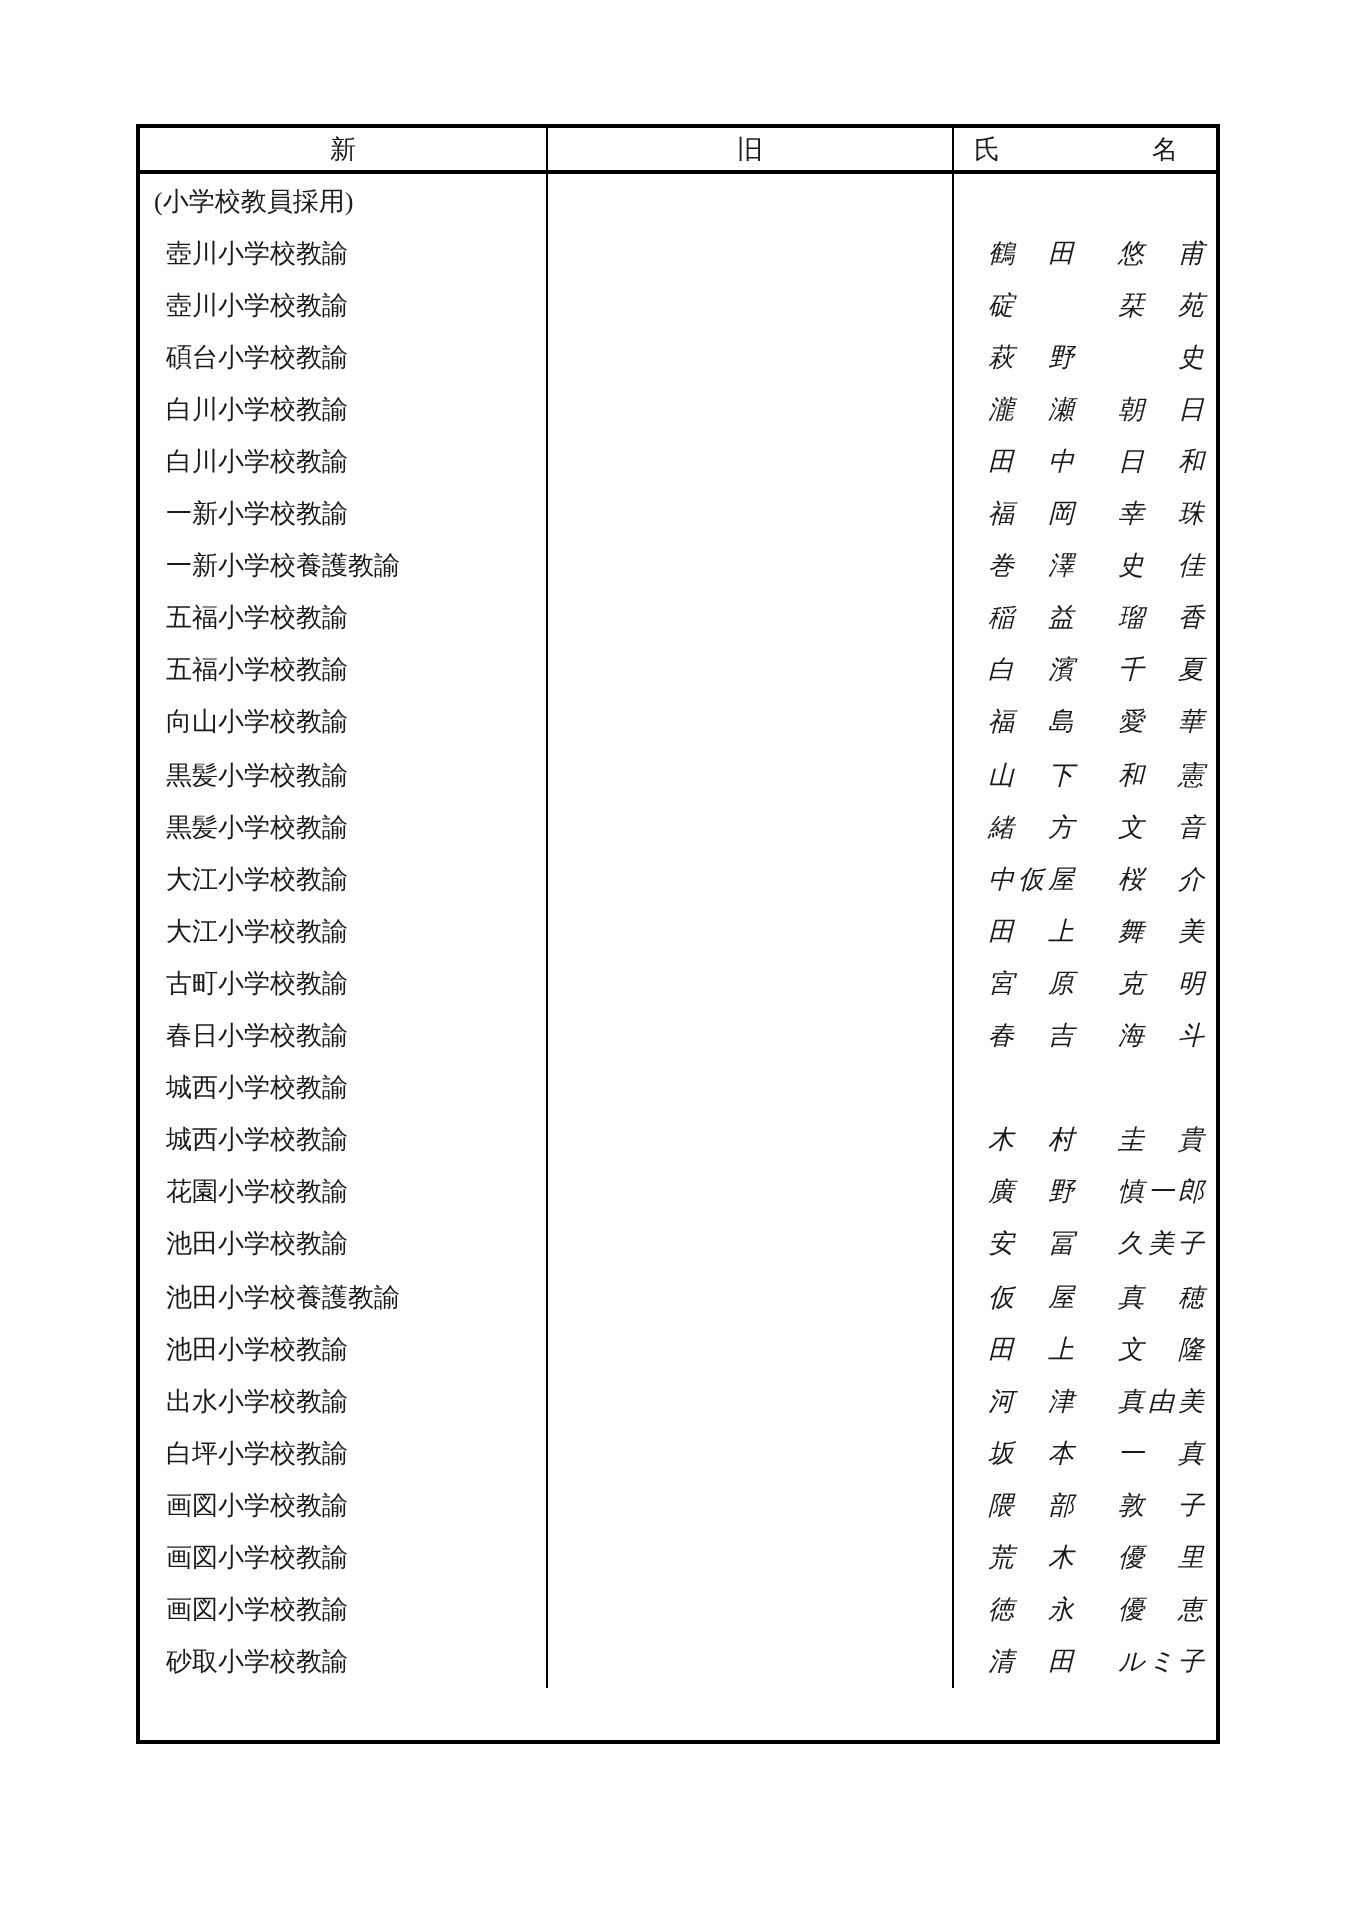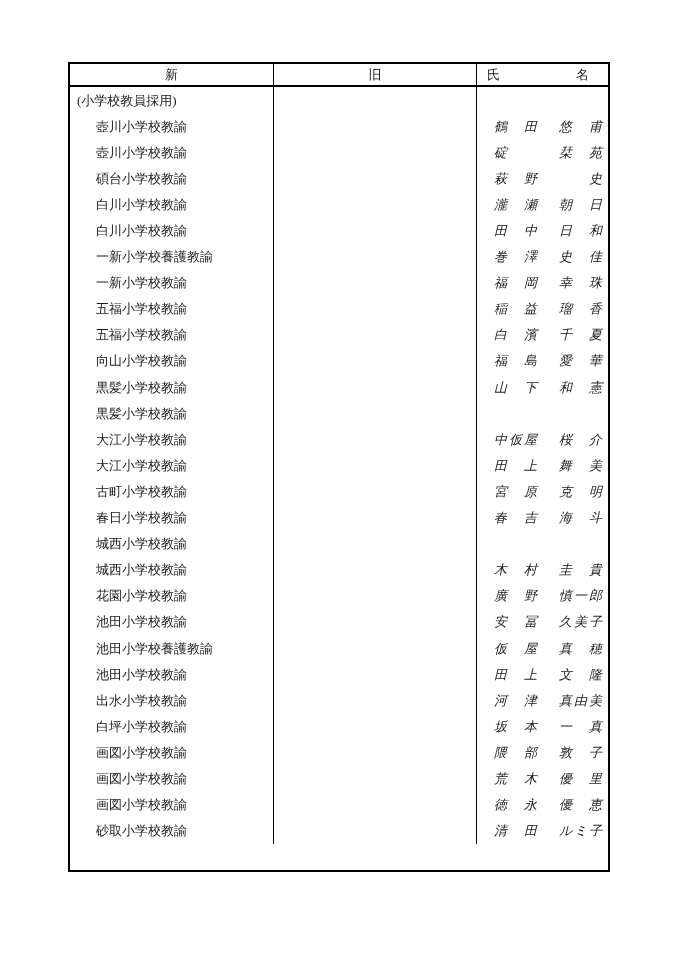--- a/index.html
+++ b/index.html
@@ -54,21 +54,21 @@
   .col-new  { width: 204px; border-right: 1px solid #000; }
   .col-old  { width: 203px; border-right: 1px solid #000; }
   .col-name { flex: 1; }
   .header-row .col-new,
   .header-row .col-old { justify-content: center; }
   .name-header {
     justify-content: space-between;
     padding-left: 10px;
     padding-right: 19px;
   }
-  .cell-school { padding-left: 26px; }
+  .cell-school { padding-left: 13px; }
   .cell-category { padding-left: 7px; }
   .col-name.cell-name { padding-left: 17px; }
   .fam, .giv {
     display: inline-block;
     width: 43px;
     text-align: justify;
     text-align-last: justify;
     white-space: nowrap;
     font-style: italic;
   }
@@ -137,38 +137,38 @@
   <div class="row">
     <div class="cell col-new cell-school">白川小学校教諭</div>
     <div class="cell col-old"></div>
     <div class="cell col-name cell-name">
       <span class="fam">田中</span>
       <span class="giv">日和</span>
     </div>
   </div>
 
   <div class="row">
+    <div class="cell col-new cell-school">一新小学校教諭</div>
+    <div class="cell col-old"></div>
+    <div class="cell col-name cell-name">
+      <span class="fam">福岡</span>
+      <span class="giv">幸珠</span>
+    </div>
+  </div>
+
+  <div class="row">
     <div class="cell col-new cell-school">一新小学校養護教諭</div>
     <div class="cell col-old"></div>
     <div class="cell col-name cell-name">
       <span class="fam">巻澤</span>
       <span class="giv">史佳</span>
     </div>
   </div>
 
   <div class="row">
-    <div class="cell col-new cell-school">一新小学校教諭</div>
-    <div class="cell col-old"></div>
-    <div class="cell col-name cell-name">
-      <span class="fam">福岡</span>
-      <span class="giv">幸珠</span>
-    </div>
-  </div>
-
-  <div class="row">
     <div class="cell col-new cell-school">五福小学校教諭</div>
     <div class="cell col-old"></div>
     <div class="cell col-name cell-name">
       <span class="fam">稲益</span>
       <span class="giv">瑠香</span>
     </div>
   </div>
 
   <div class="row">
     <div class="cell col-new cell-school">五福小学校教諭</div>
@@ -193,20 +193,24 @@
     <div class="cell col-old"></div>
     <div class="cell col-name cell-name">
       <span class="fam">山下</span>
       <span class="giv">和憲</span>
     </div>
   </div>
 
   <div class="row">
     <div class="cell col-new cell-school">黒髪小学校教諭</div>
     <div class="cell col-old"></div>
+    <div class="cell col-name cell-name">
+      <span class="fam">緒方</span>
+      <span class="giv">文音</span>
+    </div>
   </div>
 
   <div class="row">
     <div class="cell col-new cell-school">大江小学校教諭</div>
     <div class="cell col-old"></div>
     <div class="cell col-name cell-name">
       <span class="fam">中仮屋</span>
       <span class="giv">桜介</span>
     </div>
   </div>

